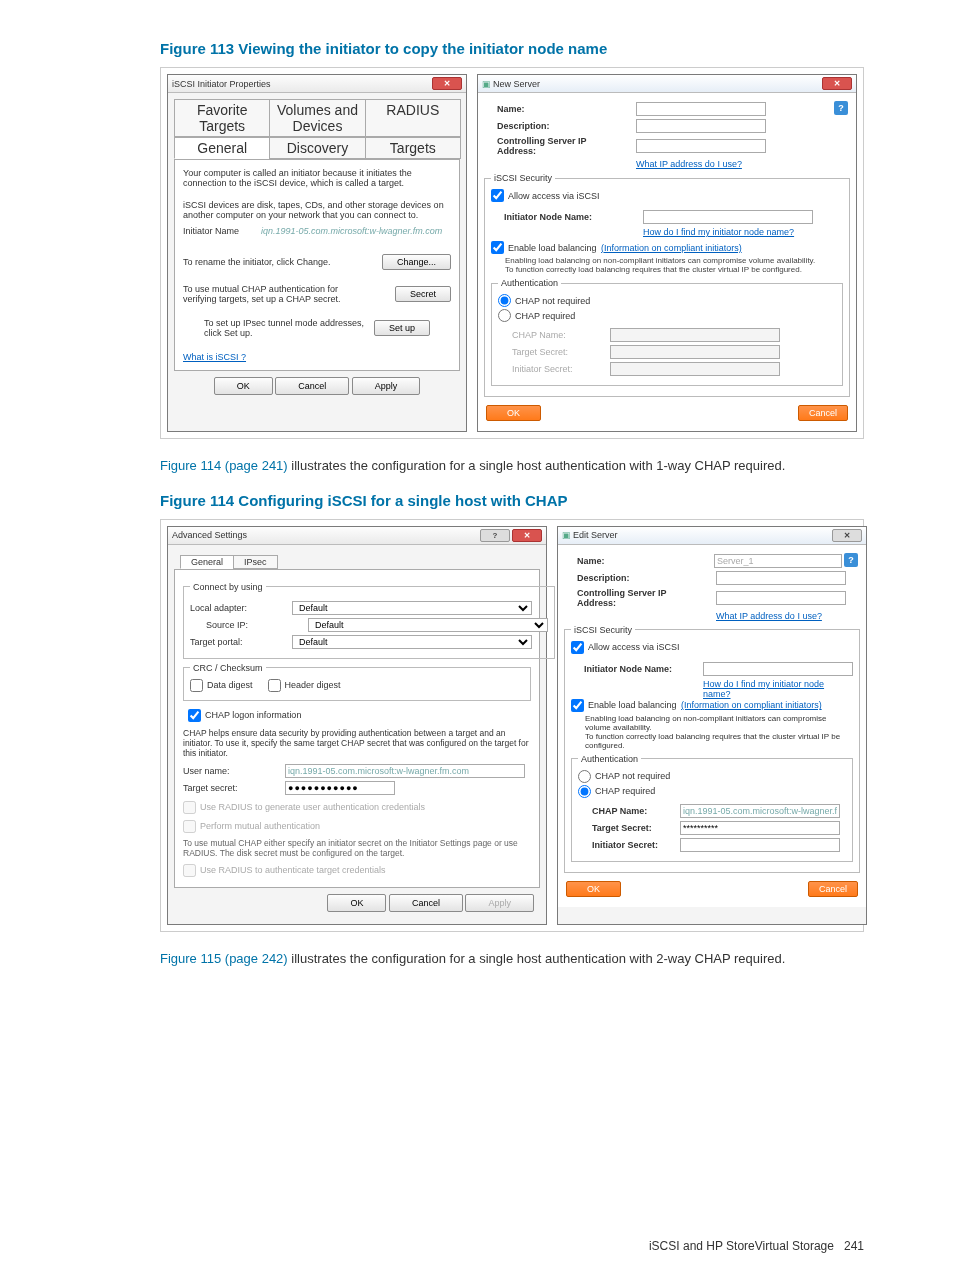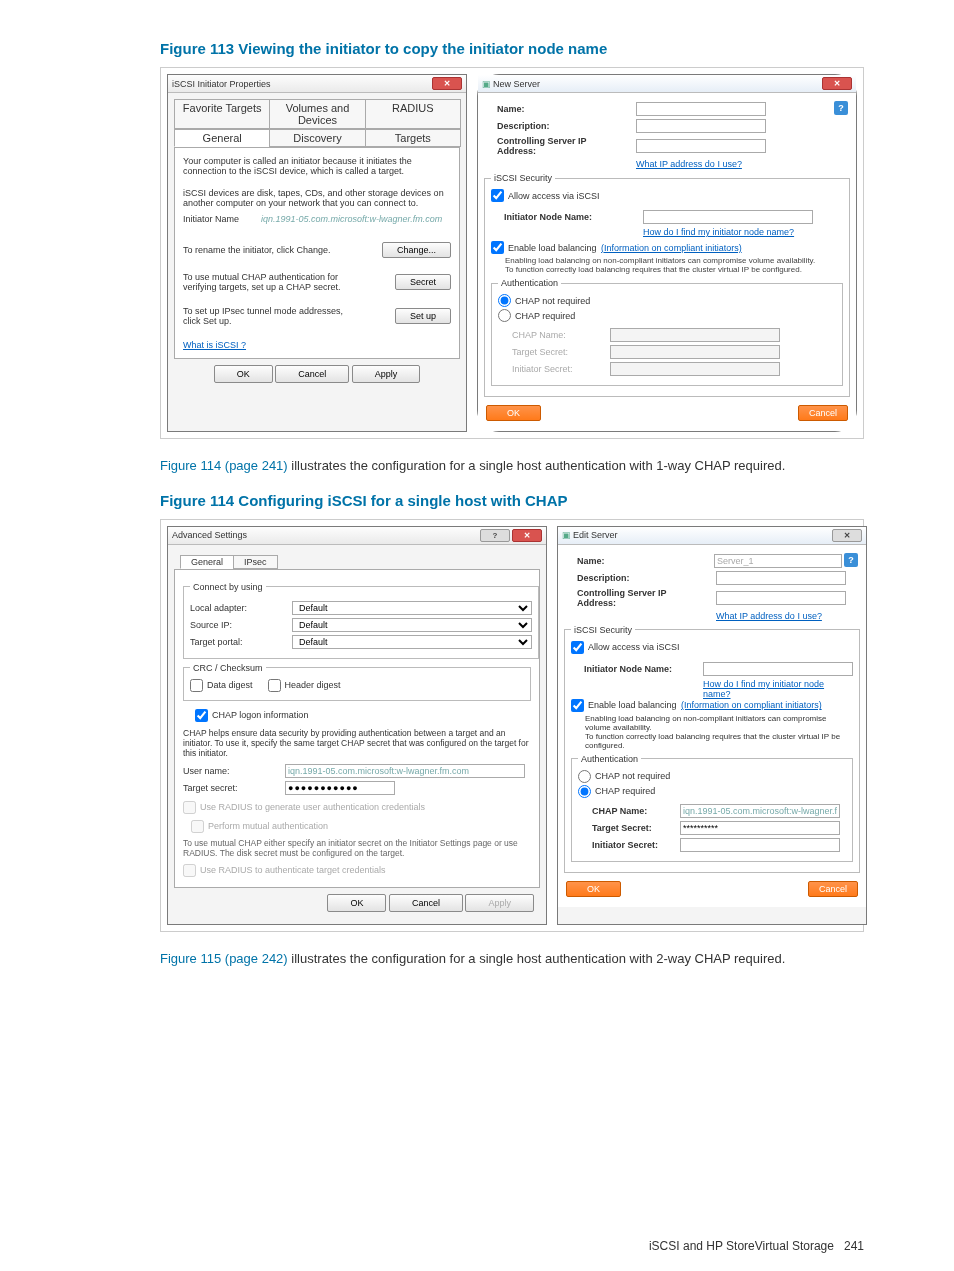--- a/index.html
+++ b/index.html
@@ -95,21 +95,21 @@
   .row-label { display:inline-block; width:140px;padding-left:13px;}
   .body-text { font-size:13px; line-height:1.45; margin-bottom:16px;}
   .blue-link { color:#0073a8;}
   .footer { position:absolute; bottom:18px; right:90px; font-size:12px; color:#333;}
   .muted { color:#888; font-style:italic;}
   .big.btn { padding:3px 22px;}
   .ok-orange { background:linear-gradient(#ff934a,#ff7a1a); border:1px solid #cc5a00; color:#fff; padding:2px 20px; border-radius:2px; font-size:9px;}
   .cancel-orange { background:linear-gradient(#ff934a,#ff7a1a); border:1px solid #cc5a00; color:#fff; padding:2px 10px; border-radius:2px;font-size:9px;}
   .radio,.chk{ margin-right:3px; vertical-align:middle;}
   .small-tabs{display:flex;flex-wrap:wrap;}
-  .small-tabs .tab{flex:1;text-align:center;padding:2px 4px;font-size:11px;}
+  .small-tabs .tab{flex:1;text-align:center;padding:2px 4px;font-size:14px;}
   .grey-area{background:#f4f4f4;padding:6px;}
   .masked{letter-spacing:1px;}
   label.inline{display:inline-flex;align-items:center;gap:1px;}
   .field-pair{display:flex;align-items:center;gap:12px;margin:3px 0;}
 </style>
 </head>
 <body>
 
 <div class="figure-title">Figure 113 Viewing the initiator to copy the initiator node name</div>
 
@@ -139,35 +139,35 @@
           <span class="muted" style="color:#7aa;">iqn.1991-05.com.microsoft:w-lwagner.fm.com</span>
         </div>
         <div style="display:flex;justify-content:space-between;align-items:center;margin-bottom:14px;">
           <span>To rename the initiator, click Change.</span>
           <button class="btn">Change...</button>
         </div>
         <div style="display:flex;justify-content:space-between;align-items:center;margin-bottom:14px;">
           <span style="width:170px;">To use mutual CHAP authentication for verifying targets, set up a CHAP secret.</span>
           <button class="btn">Secret</button>
         </div>
-        <div style="display:flex;justify-content:space-between;align-items:center;margin-bottom:14px;">
+        <div style="display:flex;justify-content:center;align-items:center;margin-bottom:14px;">
           <span style="width:170px;">To set up IPsec tunnel mode addresses, click Set up.</span>
           <button class="btn">Set up</button>
         </div>
         <span class="link">What is iSCSI ?</span>
       </div>
       <div style="text-align:center;padding:6px;">
         <button class="btn big">OK</button>
         <button class="btn big">Cancel</button>
         <button class="btn big">Apply</button>
       </div>
     </div>
   </div>
 
-  <div class="dlg" style="flex:1;border-radius:22px;">
+  <div class="dlg" style="flex:1;">
     <div class="titlebar blue">
       <span><span style="color:#5a8;">▣</span> <span>New Server</span></span>
       <span class="closebox">✕</span>
     </div>
     <div style="background:#fff;padding:6px;">
       <div class="help-q">?</div>
       <div class="field-pair">
           <b class="row-label">Name:</b>
           <input class="txt" style="">
         </div>
@@ -250,58 +250,58 @@
         <div class="tab">IPsec</div>
       </div>
       <div style="background:#fff;border:1px solid #aaa;padding:8px;">
         <fieldset>
           <legend>Connect by using</legend>
           <div class="field-pair">
               <span style="width:90px;">Local adapter:</span>
               <select class="txt" style="width:240px;"><option>Default</option></select>
             </div>
           <div class="field-pair">
-              <span style="width:90px;">Source IP:</span>
+              <span style="width:90px;margin-left:16px;">Source IP:</span>
               <select class="txt" style="width:240px;"><option>Default</option></select>
             </div>
           <div class="field-pair">
               <span style="width:90px;">Target portal:</span>
               <select class="txt" style="width:240px;"><option>Default</option></select>
             </div>
         </fieldset>
         <fieldset>
           <legend>CRC / Checksum</legend>
           <label class="inline">
               <input type="checkbox" class="chk" style="">
               <span>Data digest</span>
             </label>
           &nbsp;&nbsp;&nbsp;&nbsp;
           <label class="inline">
               <input type="checkbox" class="chk" style="">
               <span>Header digest</span>
             </label>
         </fieldset>
-        <label class="inline" style="margin:4px 12px;">
+        <label class="inline" style="margin:4px 5px;">
             <input type="checkbox" class="chk" checked="" style="">
             <span>CHAP logon information</span>
           </label>
         <p style="font-size:8.5px;margin:2px 0 6px;">CHAP helps ensure data security by providing authentication between a target and an initiator. To use it, specify the same target CHAP secret that was configured on the target for this initiator.</p>
         <div class="field-pair">
             <span style="width:90px;">User name:</span>
             <input class="txt" style="width: 240px; color: rgb(119, 170, 170);" value="iqn.1991-05.com.microsoft:w-lwagner.fm.com">
           </div>
         <div class="field-pair">
             <span style="width:90px;">Target secret:</span>
             <input class="txt masked" style="width: 110px;" value="●●●●●●●●●●●">
           </div>
         <label class="inline" style="color:#aaa;margin:3px 0;">
             <input type="checkbox" class="chk" disabled="" style="">
             <span>Use RADIUS to generate user authentication credentials</span>
           </label><br>
-        <label class="inline" style="color:#aaa;margin:3px 8px;">
+        <label class="inline" style="color:#aaa;margin:3px 0;">
             <input type="checkbox" class="chk" disabled="" style="">
             <span>Perform mutual authentication</span>
           </label>
         <p style="font-size:8.5px;color:#666;margin:2px 0 6px;">To use mutual CHAP either specify an initiator secret on the Initiator Settings page or use RADIUS.  The disk secret must be configured on the target.</p>
         <label class="inline" style="color:#aaa;">
             <input type="checkbox" class="chk" disabled="" style="">
             <span>Use RADIUS to authenticate target credentials</span>
           </label>
       </div>
       <div style="text-align:right;padding:6px;">

